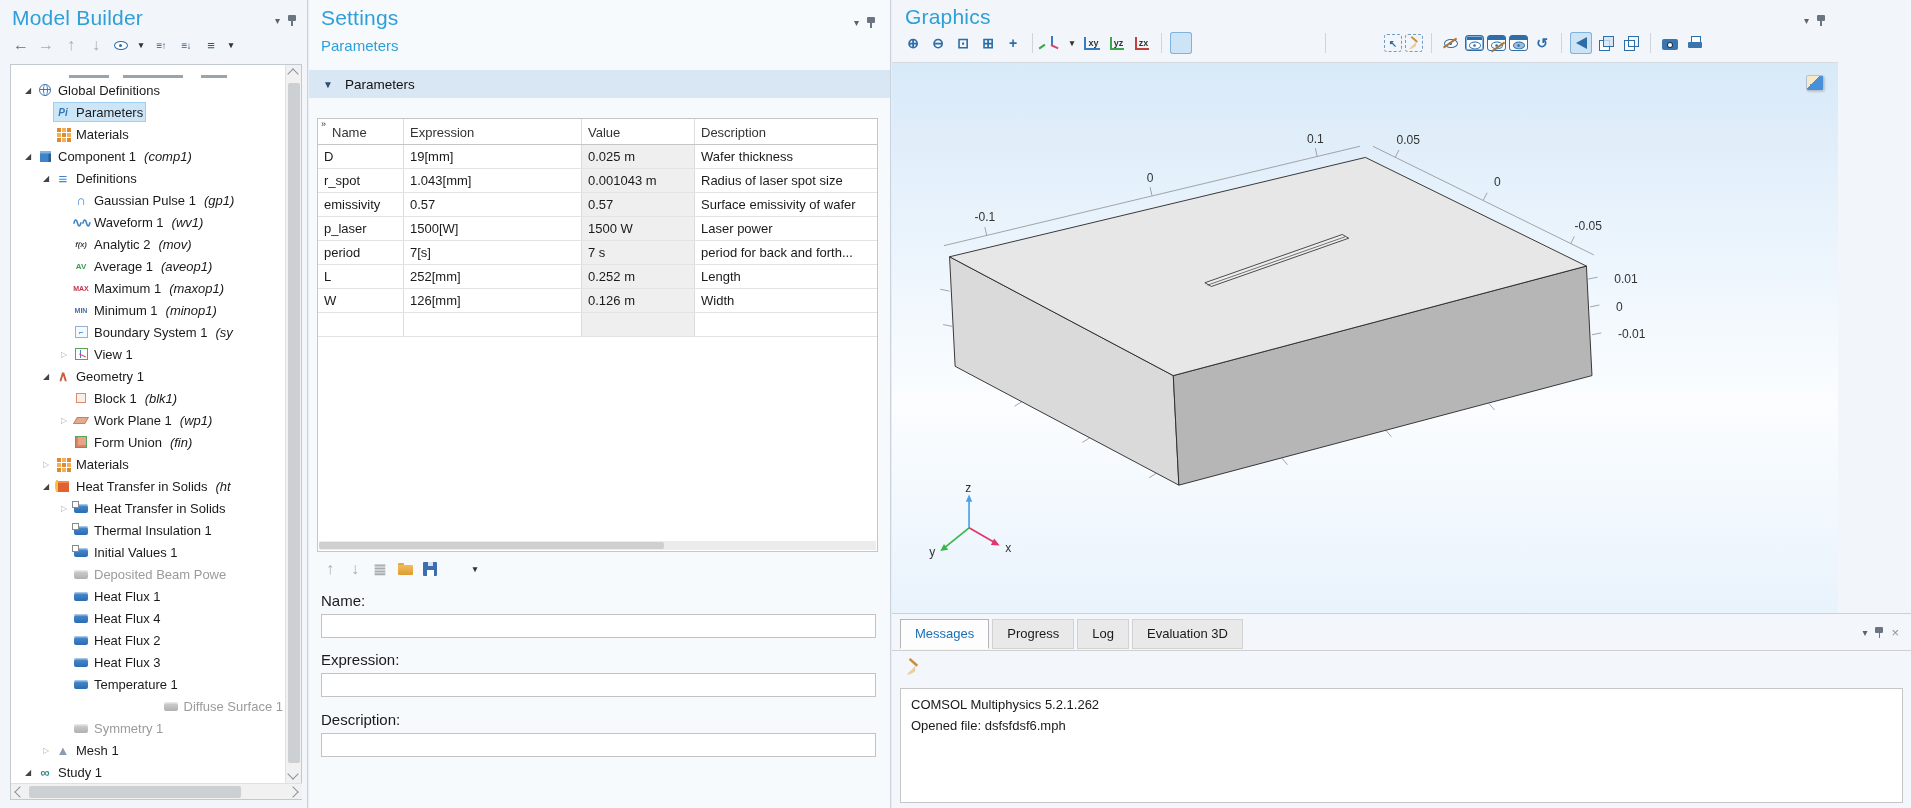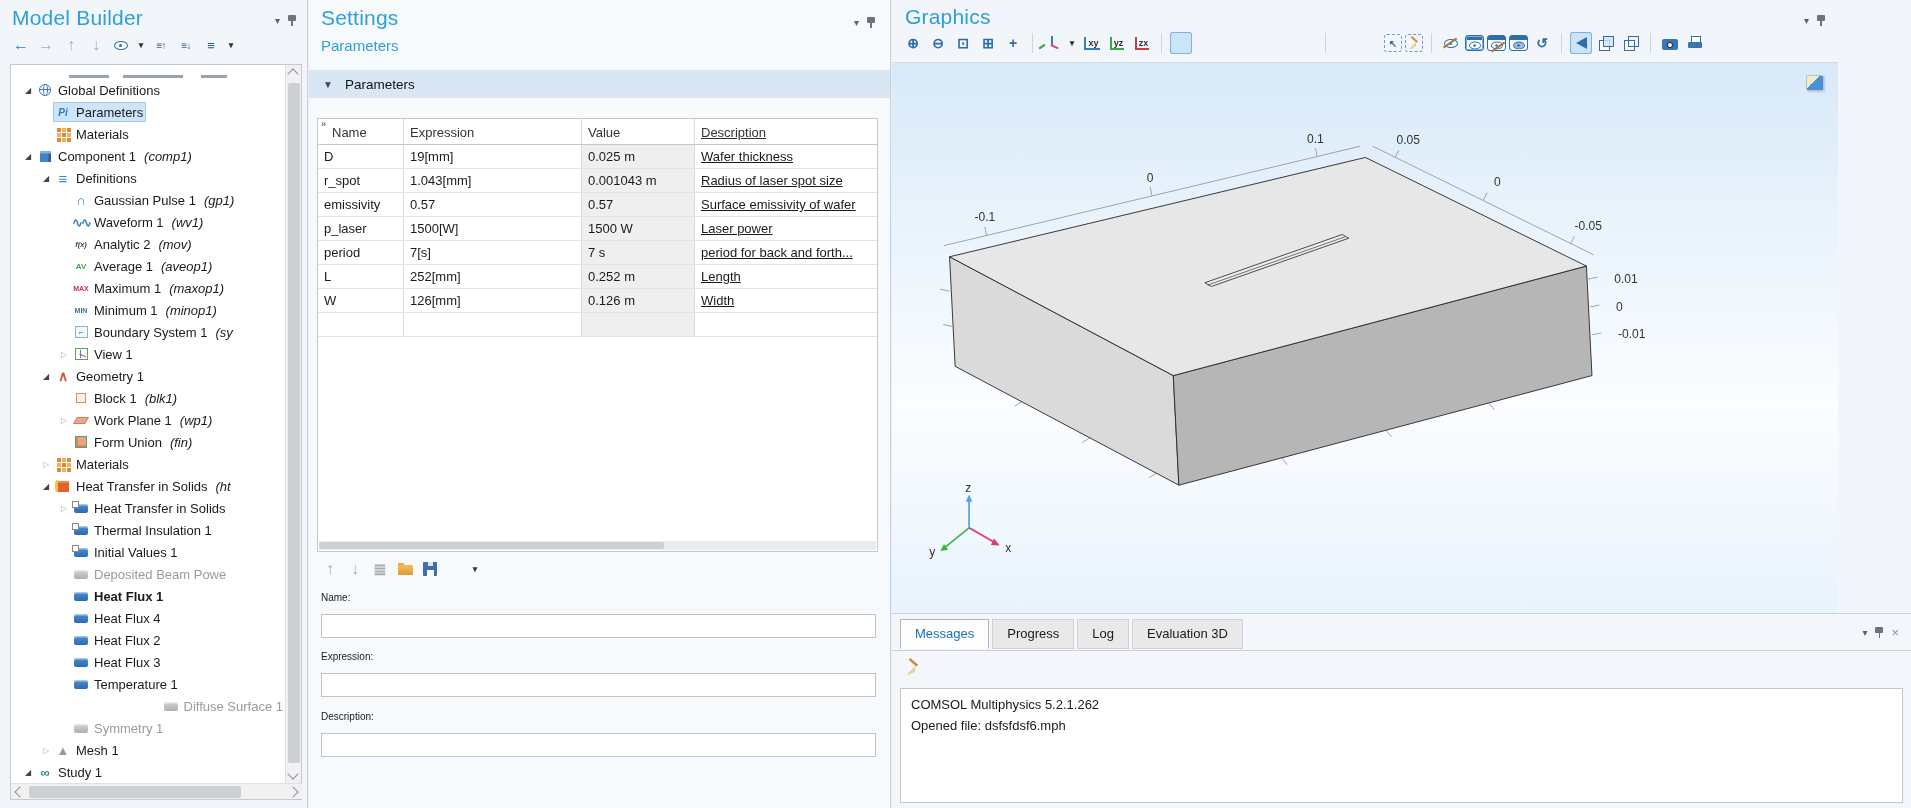--- a/index.html
+++ b/index.html
@@ -124,28 +124,28 @@
 
   
   .section-bar { position:absolute; left:0; right:0; top:70px; height:28px; background:#d9e6f4; display:flex; align-items:center; padding-left:14px; gap:12px; }
   .section-bar .tri { color:#2c4f76; font-size:10px; }
   .section-bar .s-label { font-size:13.5px; color:#111; }
   #param-table { position:absolute; left:8px; right:12px; top:118px; height:434px; background:#fff; border:1px solid #c6c6c6; }
   .tr { display:flex; border-bottom:1px solid #e3e3e3; height:24px; }
   .tr.head { height:26px; border-bottom:1px solid #c6c6c6; position:relative; }
   .td { padding:4px 0 0 6px; border-right:1px solid #dcdcdc; overflow:hidden; white-space:nowrap; }
   .td:last-child { border-right:none; }
-  .c0 { width:86px; } .c1 { width:178px; } .c2 { width:113px; background:#efefef; } .c3 { flex:1;text-decoration:underline; }
+  .c0 { width:86px; } .c1 { width:178px; } .c2 { width:113px; background:#efefef; } .c3 { flex:1; }
   .tr.head .c2 { background:transparent; }
   .tr.head .td { color:#333; padding-top:6px; }
   .tr.head .c0 { padding-left:14px; }
   .dbl-arrow { position:absolute; left:3px; top:0px; font-size:9px; color:#333; }
   .table-hscroll { position:absolute; left:1px; right:1px; bottom:1px; height:9px; background:#ececec; }
   .table-hscroll i { position:absolute; left:0; top:1px; height:7px; width:62%; background:#cfcfcf; border-radius:2px; }
-  .fld-label { position:absolute; left:12px; font-size:10px; color:#1a1a1a; }
+  .fld-label { position:absolute; left:12px; font-size:15px; color:#1a1a1a; }
   .fld-input { position:absolute; left:12px; right:14px; height:24px; background:#fff; border:1px solid #c3c3c3; font-family:inherit; font-size:13px; padding:0 6px; }
 
   
   #gfx-canvas { position:absolute; left:0; right:0; top:62px; bottom:0; background:linear-gradient(180deg,#d8e9f8 0%, #eef6fd 38%, #fbfdff 62%, #e9f3fc 100%); border-top:1px solid #d5dbe2; }
   #scene { position:absolute; inset:0; width:100%; height:100%; }
   #scene text { font-family:"Liberation Sans",sans-serif; font-size:13px; fill:#333; }
   .plot-mini { position:absolute; right:14px; top:12px; width:18px; height:16px; background:linear-gradient(135deg,#f5e9c8 40%,#4a90d9 40%); border:1px solid #b9c2cc; border-radius:2px; box-shadow:1px 1px 2px rgba(0,0,0,.15); }
 
   
   #tabs { position:absolute; left:8px; top:5px; display:flex; gap:3px; align-items:flex-end; }
@@ -415,21 +415,21 @@
         </div>
         <div class="trow disabled" style="padding-left: 46px;">
           <span class="arr"></span>
           <span class="wrap">
             <span class="ti feature-disabled-icon">
               <b></b>
             </span>
             <span>Deposited Beam Powe</span>
           </span>
         </div>
-        <div class="trow" style="padding-left: 46px; font-weight: bold;">
+        <div class="trow" style="padding-left: 46px;">
           <span class="arr"></span>
           <span class="wrap">
             <span class="ti boundary-feature-icon">
               <b></b>
             </span>
             <span>Heat Flux 1</span>
           </span>
         </div>
         <div class="trow" style="padding-left: 46px;">
           <span class="arr"></span>

